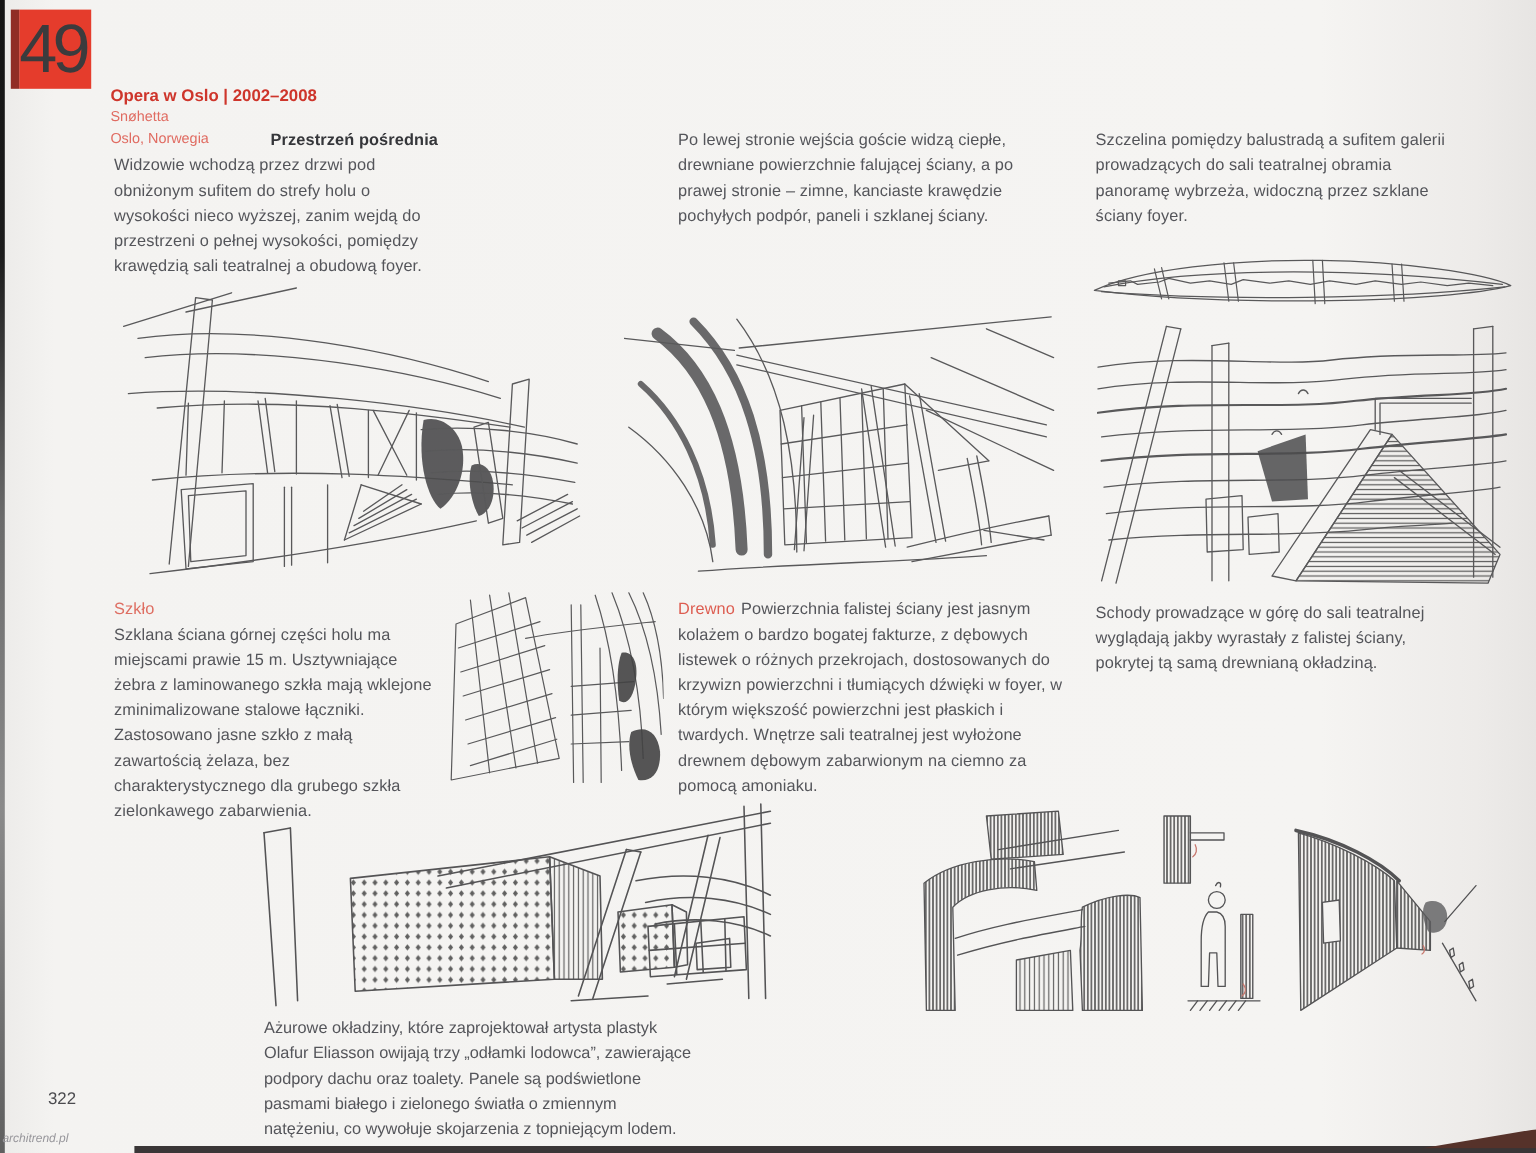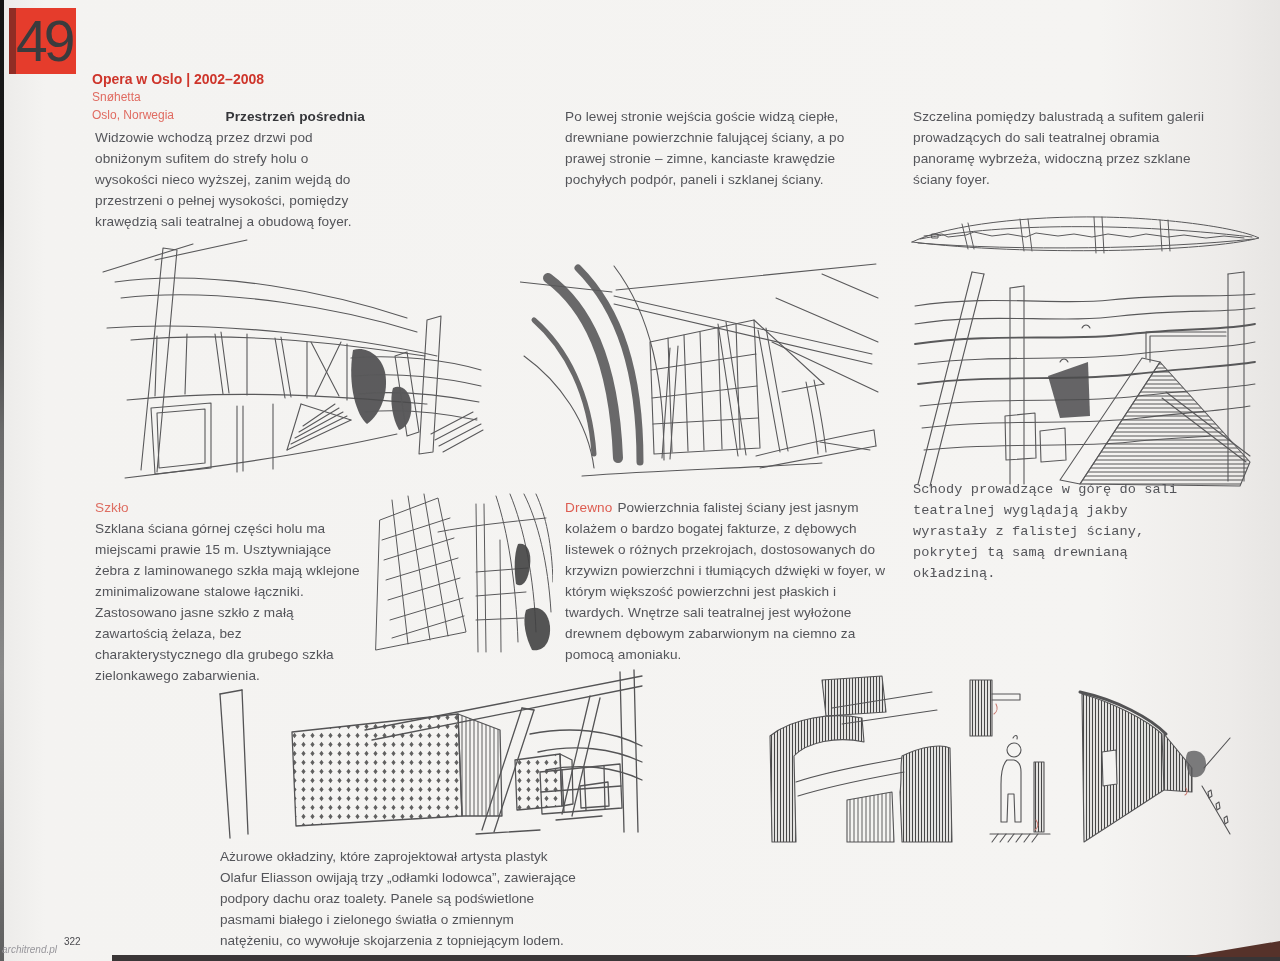--- a/index.html
+++ b/index.html
@@ -18,21 +18,21 @@
   .head-block{position:absolute;left:92px;top:22px;margin-top:48px;}
   .head-title{font-size:14px;font-weight:bold;color:#ce352b;line-height:18px;}
   .head-sub{font-size:12px;color:#e06b61;line-height:18px;}
   .col{position:absolute;font-size:13.6px;line-height:21px;color:#54555a;letter-spacing:.1px;}
   .col p{margin:0;}
   .h-dark{font-weight:bold;color:#35363a;text-align:right;}
   .h-red{color:#de6e62;}
   .inline-head{color:#dd5d51;margin-right:5px;}
   .indent{text-indent:16px;}
   .caption{position:absolute;left:220px;top:846px;width:356px;font-size:13.6px;line-height:21px;color:#54555a;}
-  .pagenum{position:absolute;left:40px;top:936px;font-size:10px;color:#4b4b4f;margin-left:24px;}
+  .pagenum{position:absolute;left:40px;top:907px;font-size:14px;color:#4b4b4f;}
   .watermark{position:absolute;left:2px;top:944px;font-size:10px;color:#97969b;font-style:italic;}
   .fig{position:absolute;}
 </style>
 </head>
 <body>
 
 <div class="page">
 
   <svg width="0" height="0" style="position:absolute">
     <defs>
@@ -257,21 +257,21 @@
       </g>
     </svg>
   </div>
 
   <div class="col" style="left:565px;top:497px;width:322px;">
     <p>
       <span class="inline-head">Drewno</span><span>Powierzchnia falistej ściany jest jasnym kolażem o bardzo bogatej fakturze, z dębowych listewek o różnych przekrojach, dostosowanych do krzywizn powierzchni i tłumiących dźwięki w foyer, w którym większość powierzchni jest płaskich i twardych. Wnętrze sali teatralnej jest wyłożone drewnem dębowym zabarwionym na ciemno za pomocą amoniaku.</span>
     </p>
   </div>
 
-  <div class="col" style="left:913px;top:479px;width:296px;font-family:Liberation Mono, monospace;">
+  <div class="col" style="left:913px;top:500px;width:296px;">
     <p>Schody prowadzące w górę do sali teatralnej wyglądają jakby wyrastały z falistej ściany, pokrytej tą samą drewnianą okładziną.</p>
   </div>
 
   <div class="fig" style="left:200px;top:668px;">
     <svg width="445" height="178" viewBox="0 0 445 178">
       <g fill="none" stroke="#3e3e40" stroke-width="1.3" stroke-linecap="round" stroke-linejoin="round" opacity="0.88">
         <path d="M20,26 L30,170"></path>
           <path d="M42,22 L48,166"></path>
           <path d="M20,26 L42,22"></path>
         <path d="M92,64 L258,46 L262,148 L96,158 Z" fill="url(#pdots)"></path>

